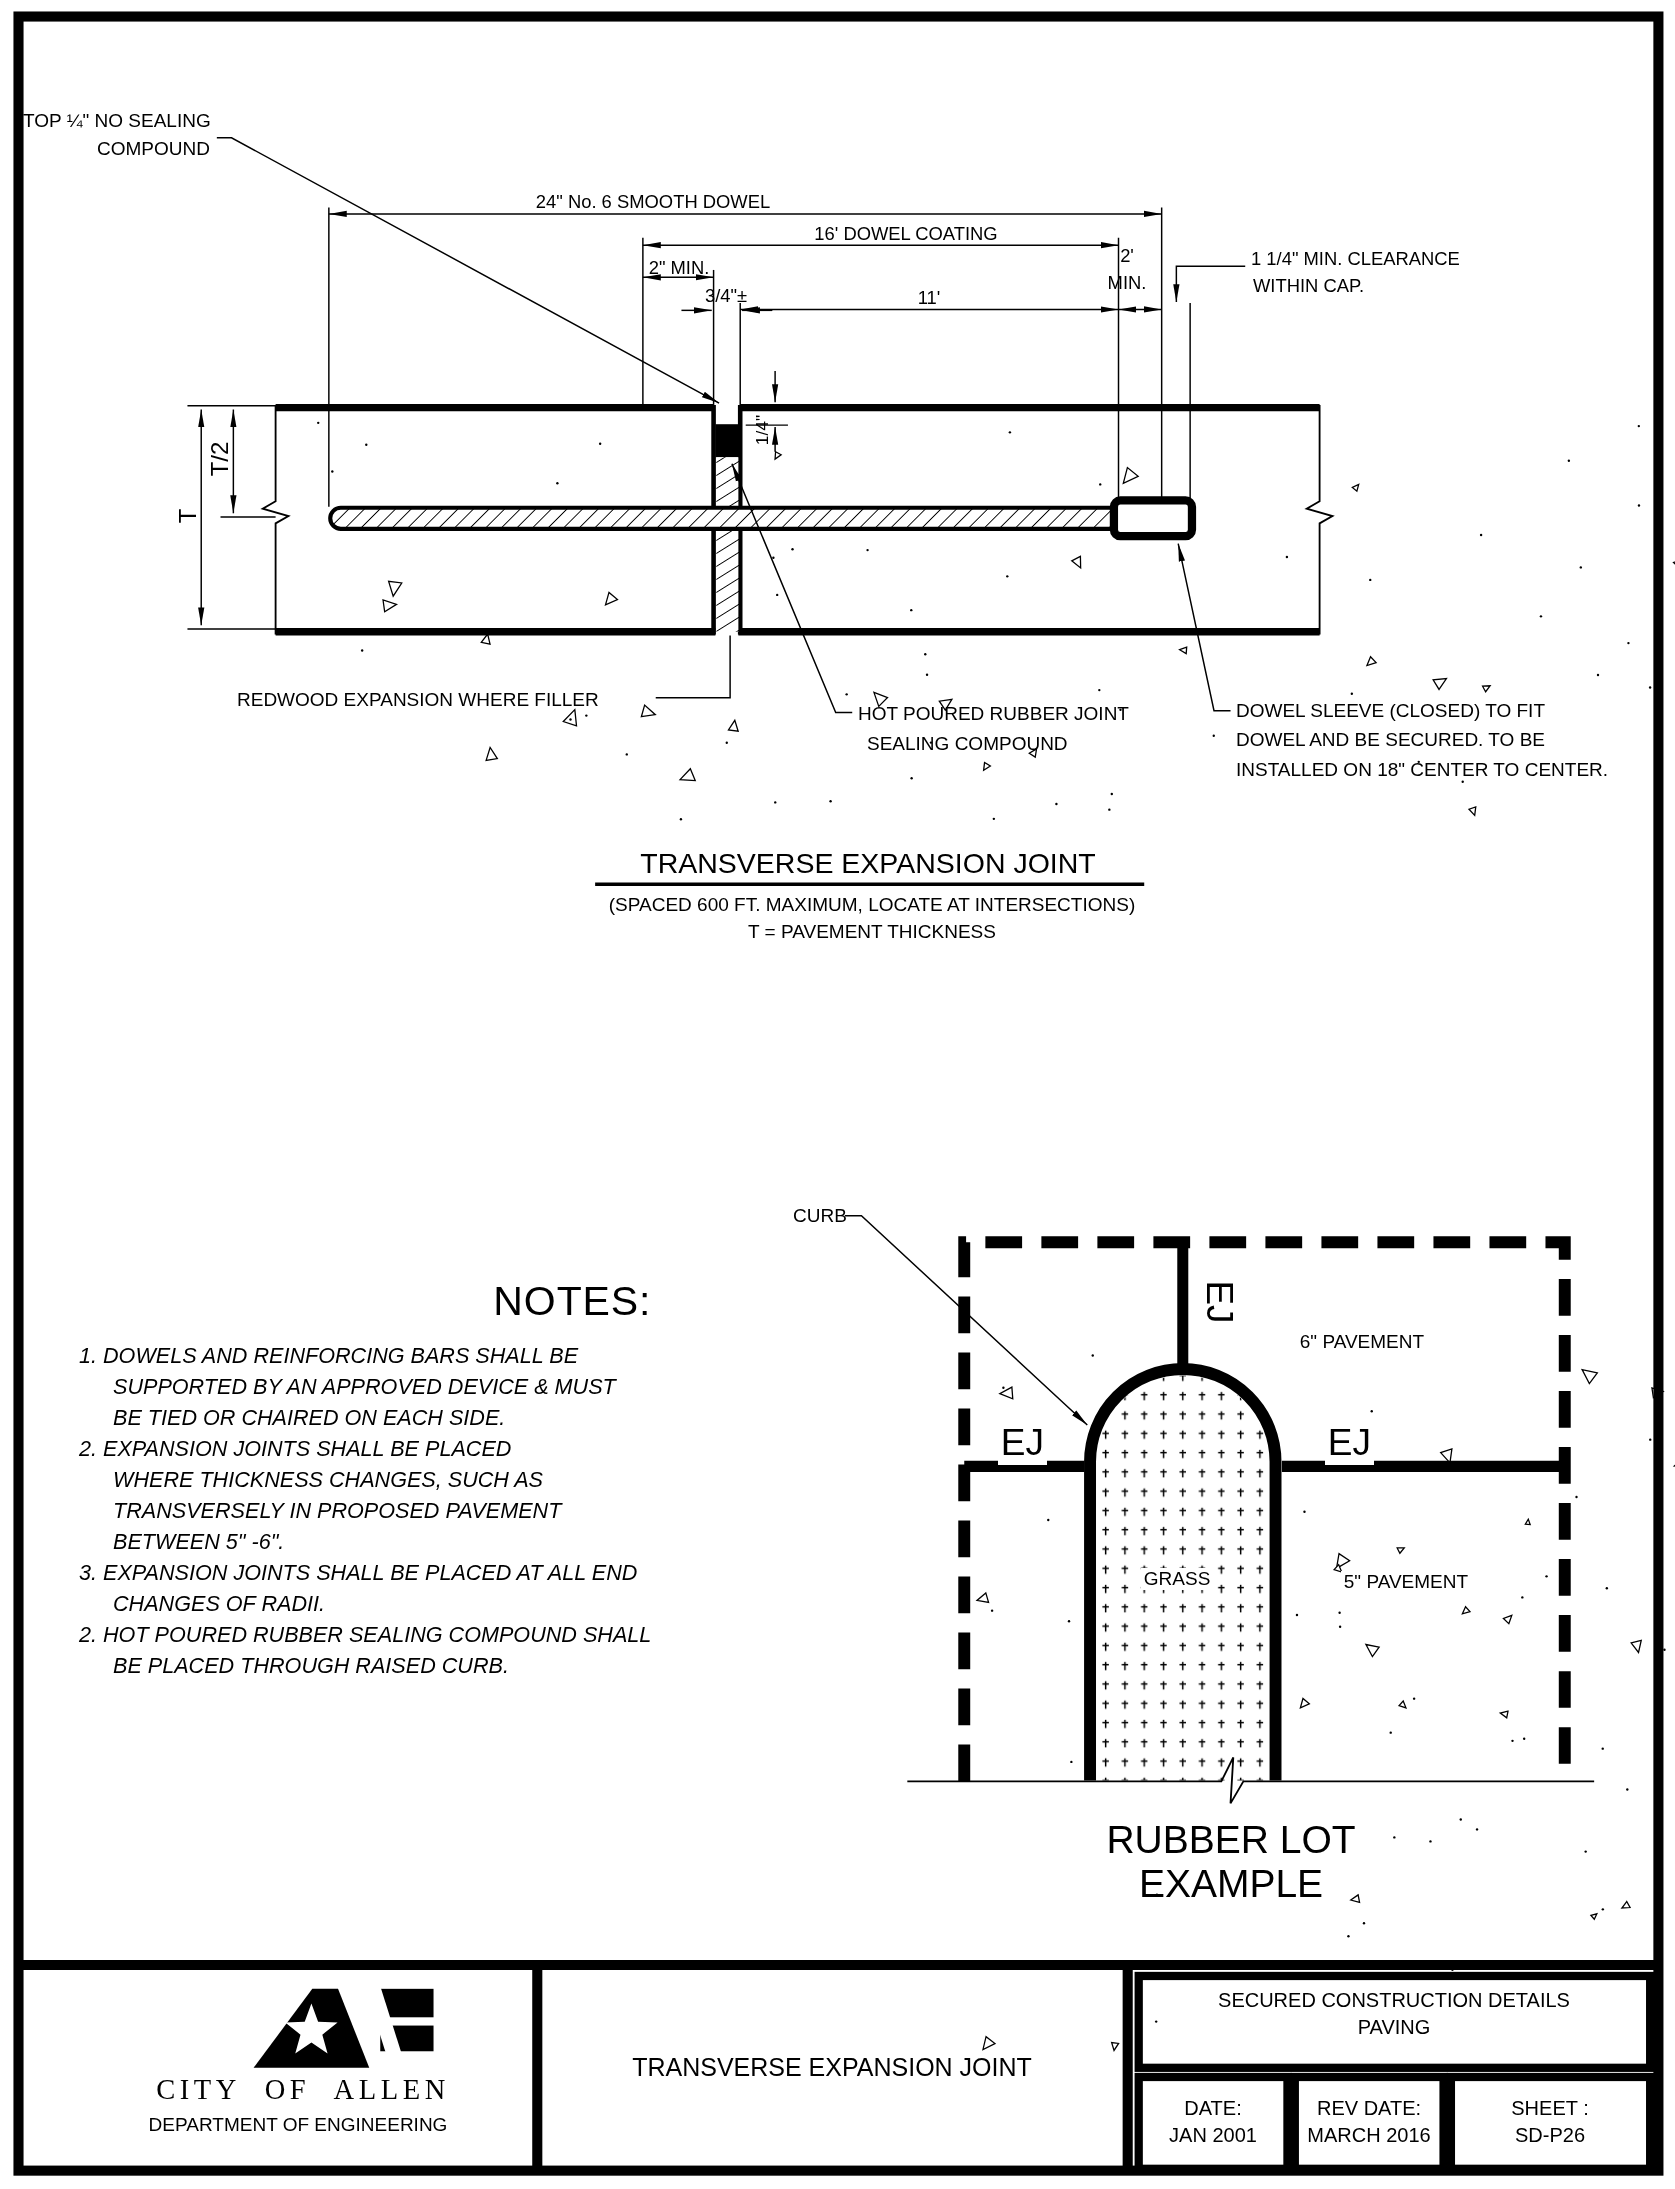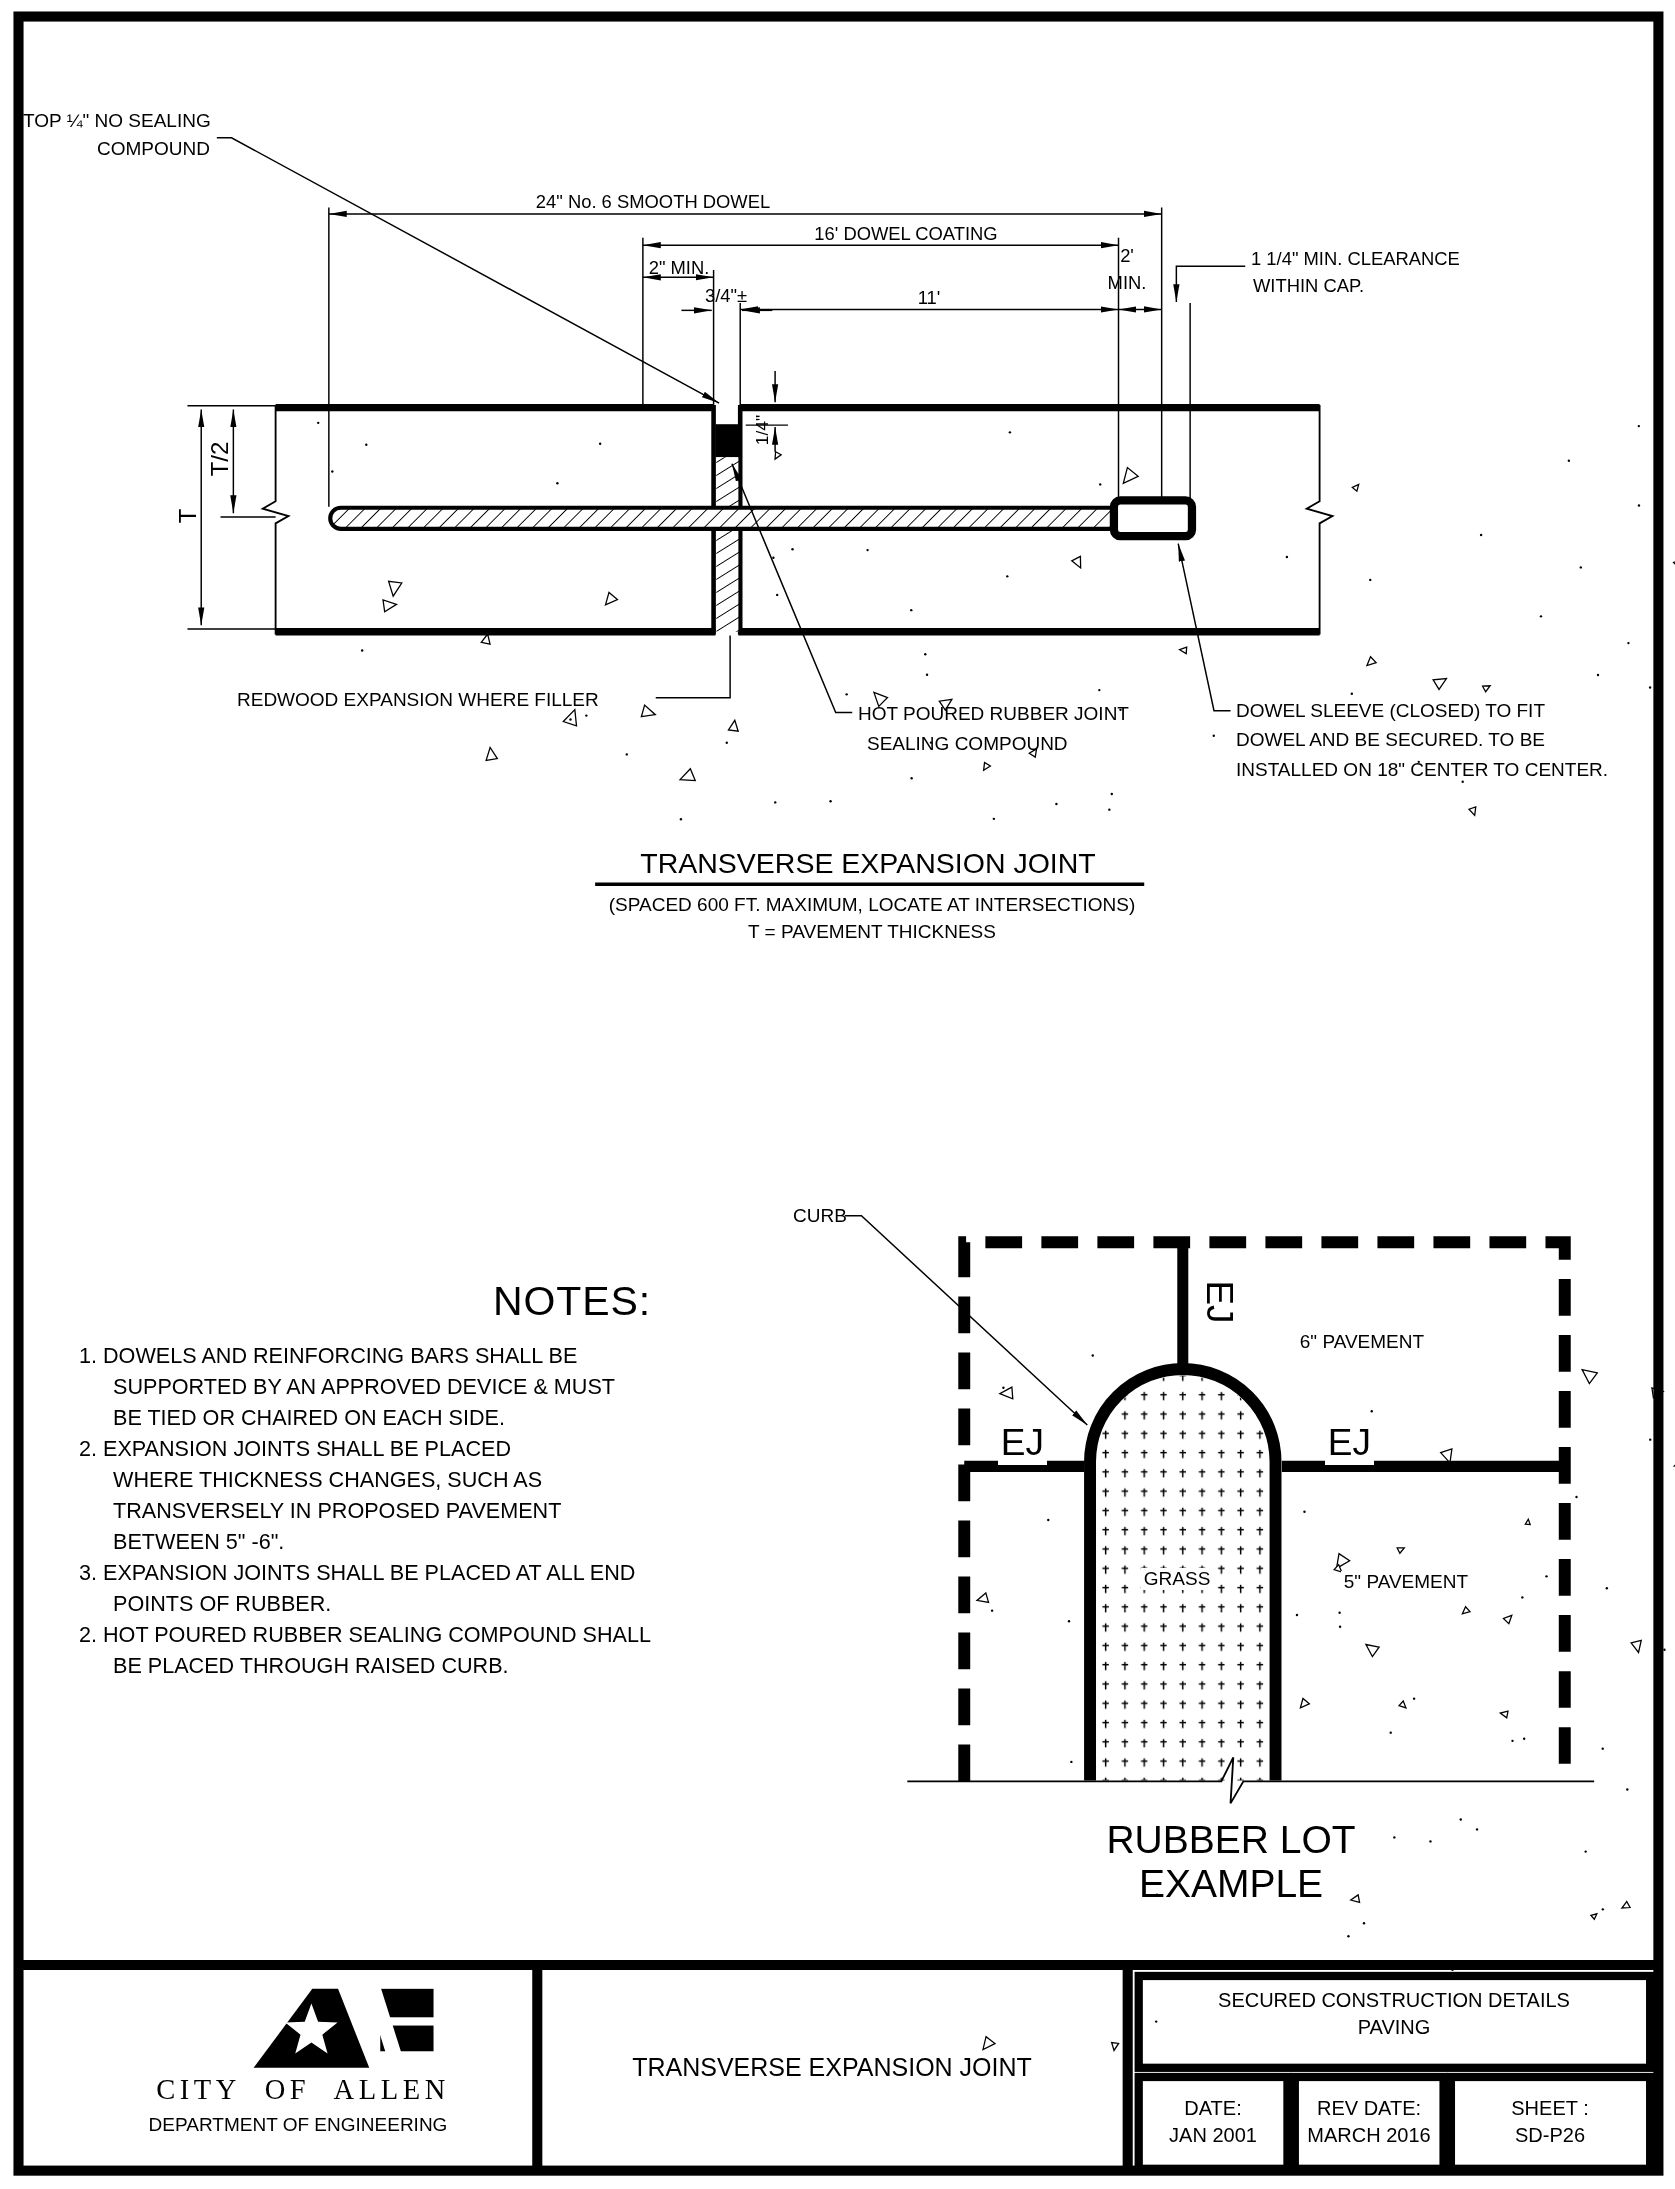--- a/index.html
+++ b/index.html
@@ -7,21 +7,21 @@
          font-family:"Liberation Sans",sans-serif;color:#000;}
   svg{position:absolute;left:0;top:0;}
   .t{position:absolute;white-space:nowrap;color:#000;font-size:18.4px;line-height:1.15;
      font-family:"Liberation Sans",sans-serif;}
   .c{transform:translateX(-50%);}
   .v{transform:translate(-50%,-50%) rotate(-90deg);}
   .v90{transform:translate(-50%,-50%) rotate(90deg);}
   .bg{background:#fff;padding:0 2.8px;}
   .notes{position:absolute;left:79px;top:1278px;font-size:21.6px;}
   .notes-h{font-size:41px;margin-bottom:14.7px;letter-spacing:0.9px;text-align:right;}
-  .nl{line-height:31px;white-space:nowrap;}
+  .nl{line-height:31px;white-space:nowrap;font-style:italic;}
   .cont{padding-left:34px;}
   .serif{font-family:Liberation Serif, serif;letter-spacing:4.6px;word-spacing:13px;}
 </style>
 </head>
 <body>
 
 <div class="sheet">
 
 <svg id="lw" width="1676" height="2189" viewBox="0 0 1825 2384">
   <defs>
@@ -335,21 +335,21 @@
 <div class="notes">
   <div class="notes-h">NOTES:</div>
   <div class="nl">1. DOWELS AND REINFORCING BARS SHALL BE</div>
   <div class="nl cont">SUPPORTED BY AN APPROVED DEVICE &amp; MUST</div>
   <div class="nl cont">BE TIED OR CHAIRED ON EACH SIDE.</div>
   <div class="nl">2. EXPANSION JOINTS SHALL BE PLACED</div>
   <div class="nl cont">WHERE THICKNESS CHANGES, SUCH AS</div>
   <div class="nl cont">TRANSVERSELY IN PROPOSED PAVEMENT</div>
   <div class="nl cont">BETWEEN 5" -6".</div>
   <div class="nl">3. EXPANSION JOINTS SHALL BE PLACED AT ALL END</div>
-  <div class="nl cont">POINTS OF RUBBER.</div>
+  <div class="nl cont">CHANGES OF RADII.</div>
   <div class="nl">2. HOT POURED RUBBER SEALING COMPOUND SHALL</div>
   <div class="nl cont">BE PLACED THROUGH RAISED CURB.</div>
 </div>
 
 <div class="t" style="left:793px;top:1205px;font-size:19px">CURB</div>
 <div class="t v90 bg" style="left:1219px;top:1302px;font-size:37px">EJ</div>
 <div class="t bg" style="left:998px;top:1422px;font-size:37px">EJ</div>
 <div class="t bg" style="left:1325px;top:1422px;font-size:37px">EJ</div>
 <div class="t bg" style="left:1297px;top:1331px;font-size:19px">6" PAVEMENT</div>
 <div class="t bg" style="left:1341px;top:1571px;font-size:19px">5" PAVEMENT</div>

